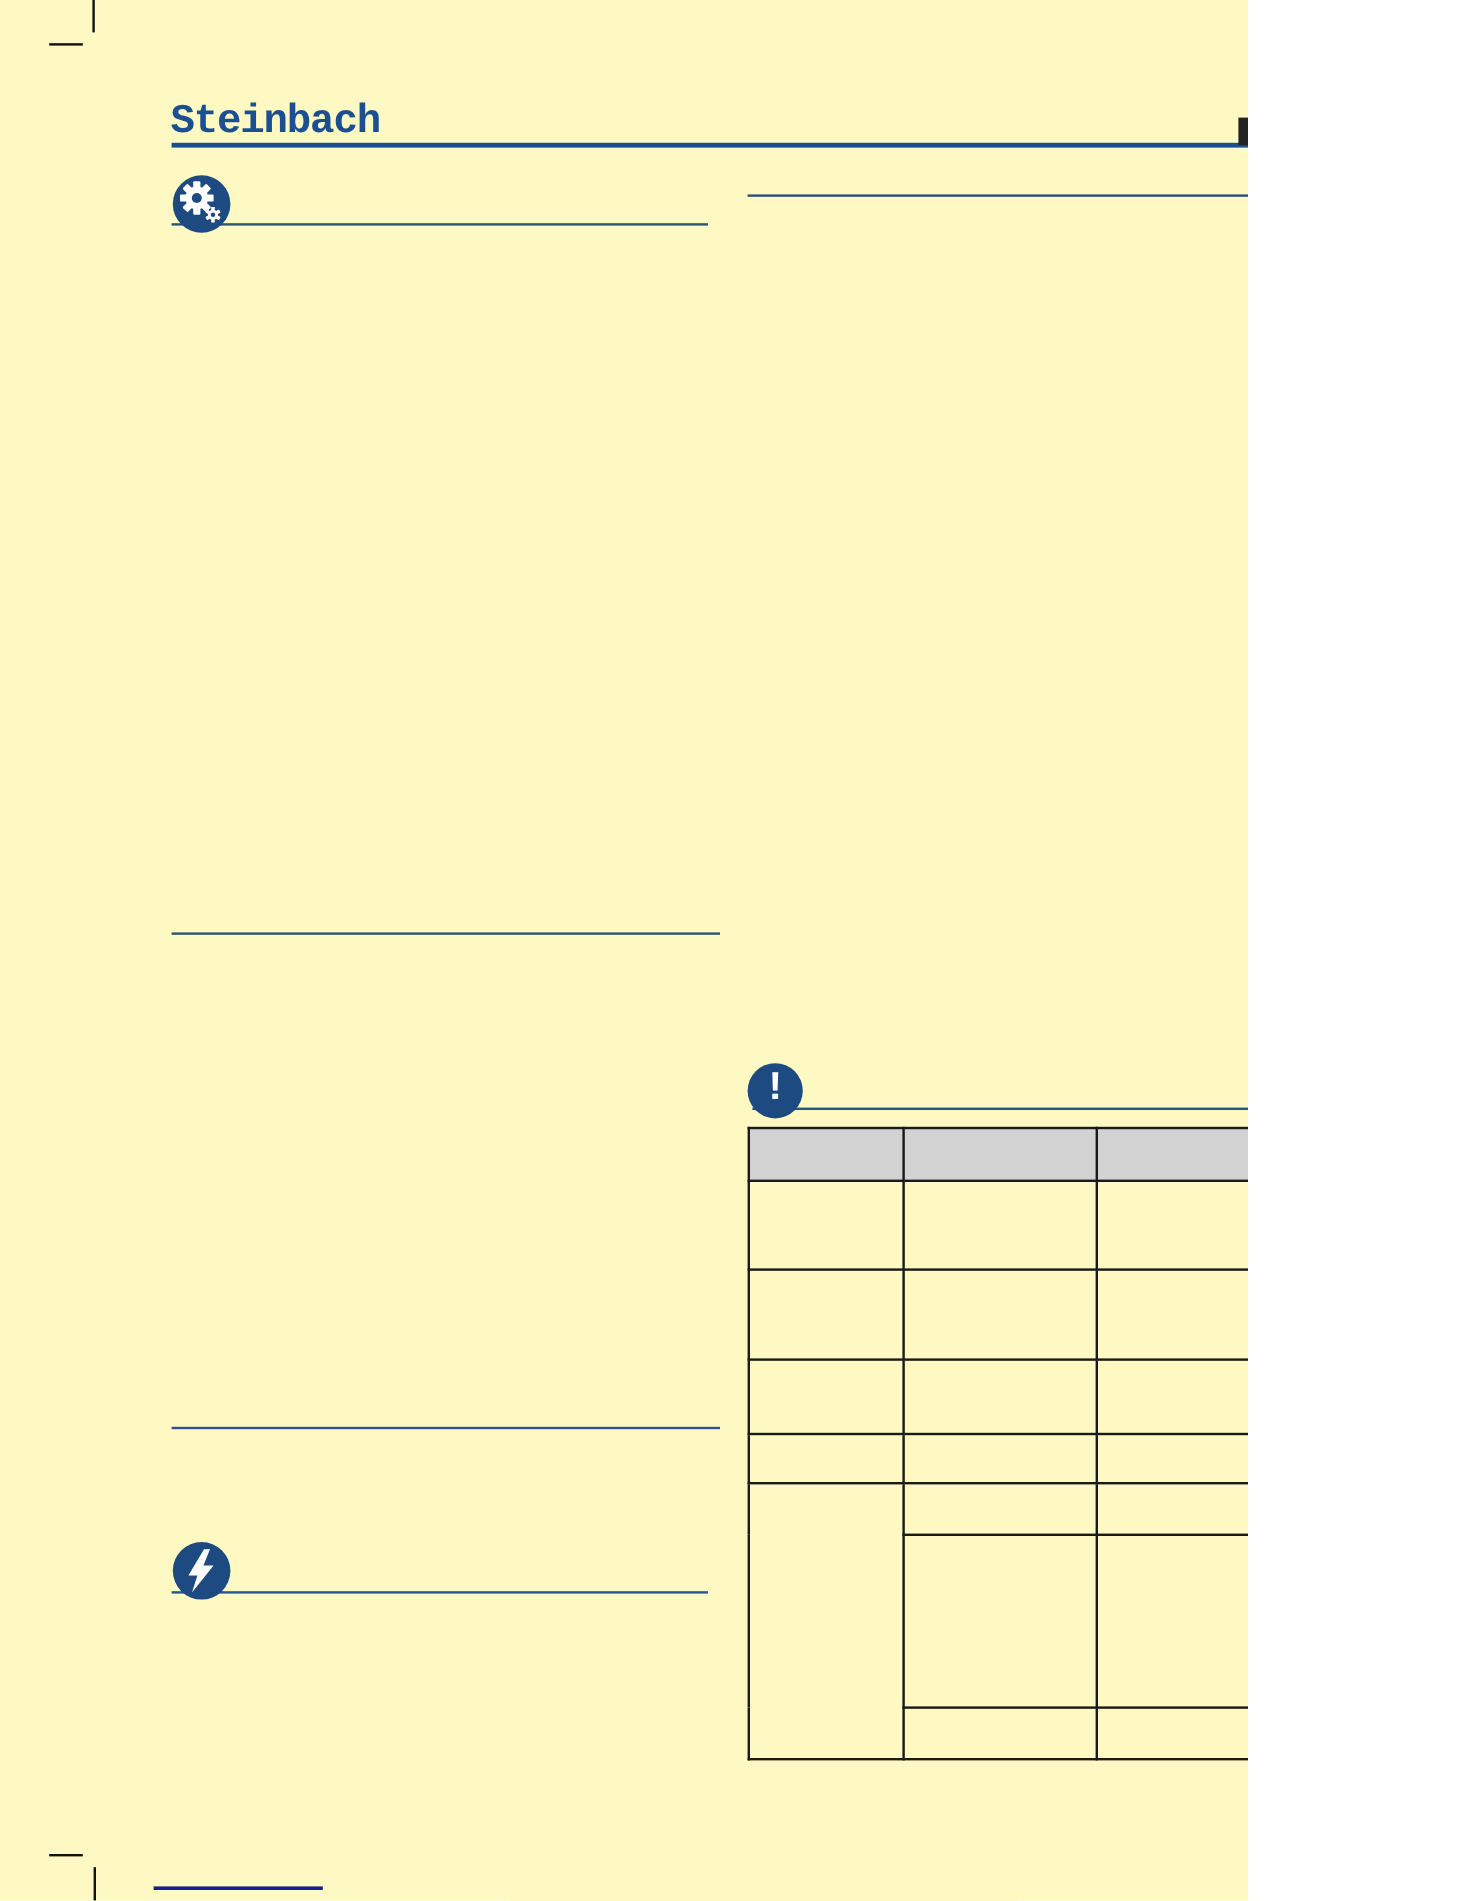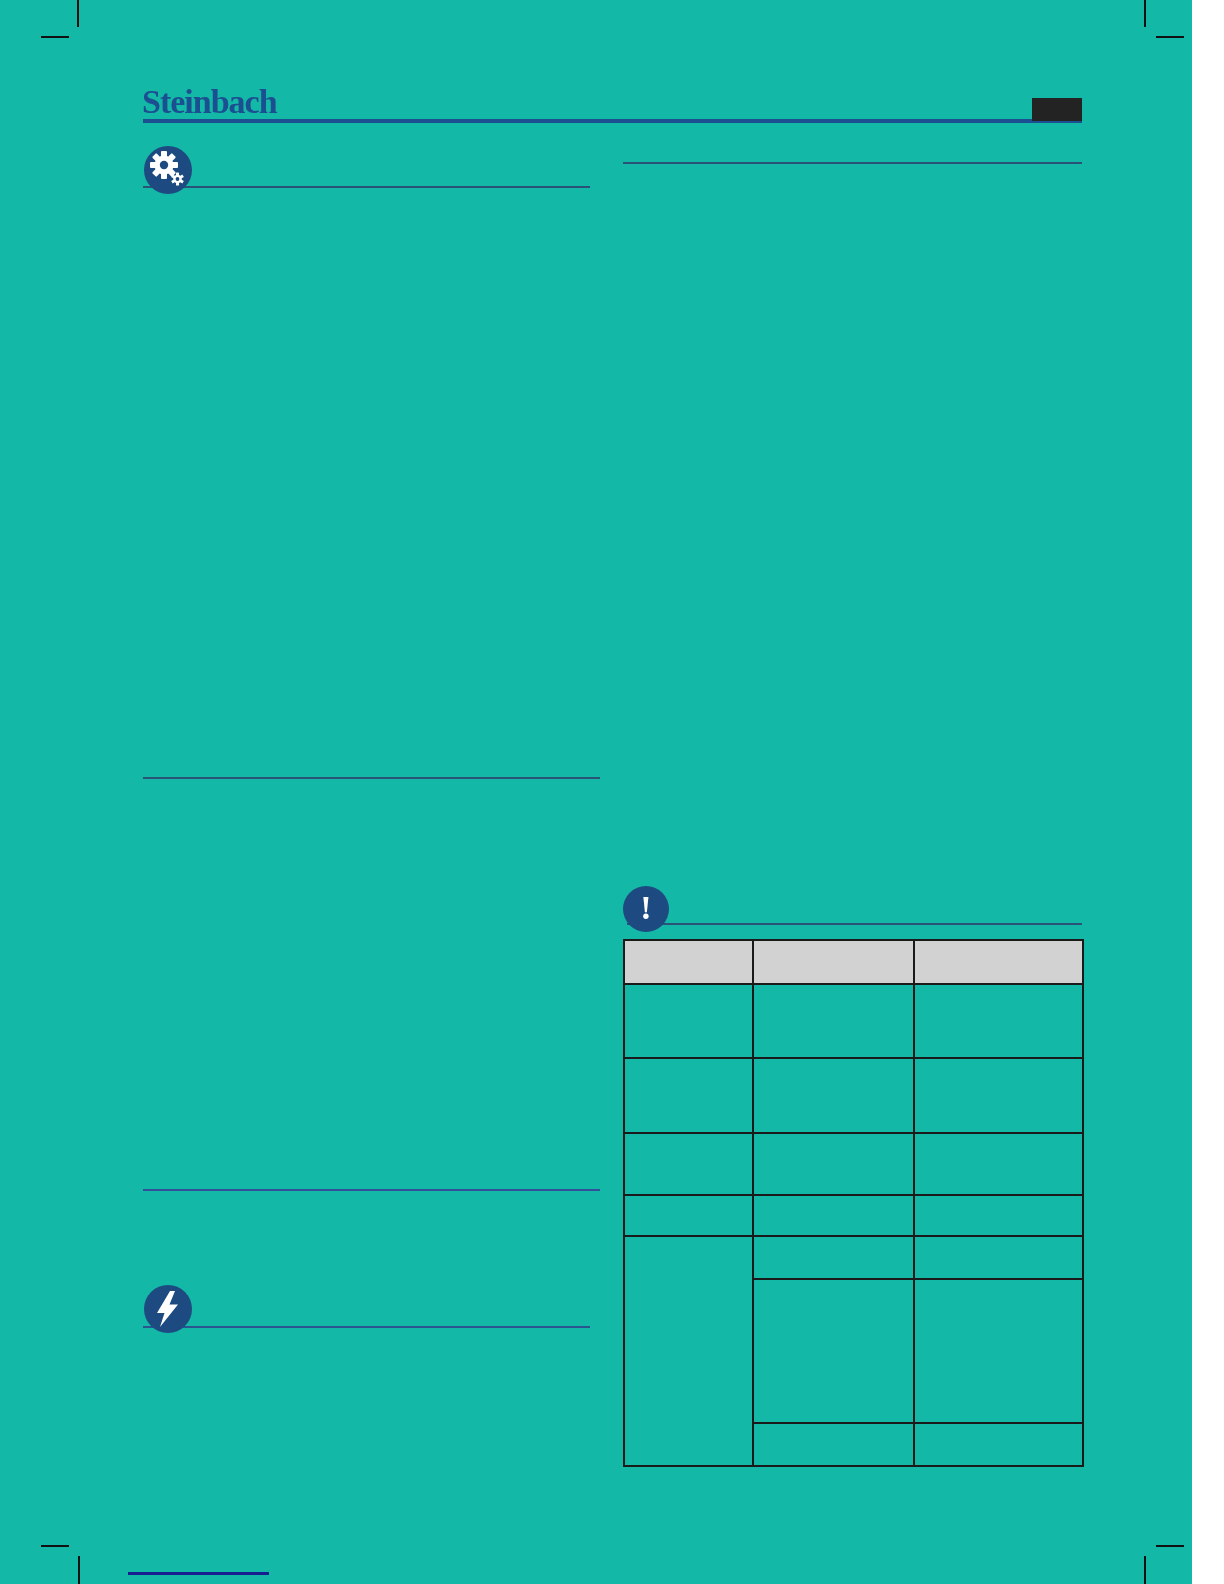--- a/index.html
+++ b/index.html
@@ -1,18 +1,18 @@
 <!DOCTYPE html>
 <html><head>
 <meta charset="utf-8">
 <style>
   html,body{margin:0;padding:0;background:#ffffff;}
   .page{
-    position:relative;width:1192px;height:1584px;background:#14b8a6;overflow:hidden;
-    font-family:Liberation Serif, serif;
+    position:relative;width:1040px;height:1584px;background:#fef9c3;overflow:hidden;
+    font-family:Liberation Mono, monospace;
   }
   
   .crop{position:absolute;background:#111;}
   .crop.h{width:28px;height:2px;}
   .crop.v{width:2px;height:28px;}
   .crop.tl-v{left:77px;top:0;height:27px;}
   .crop.tl-h{left:41px;top:36px;}
   .crop.tr-v{left:1144px;top:0;height:27px;}
   .crop.tr-h{left:1156px;top:36px;}
   .crop.bl-h{left:41px;top:1545px;}

